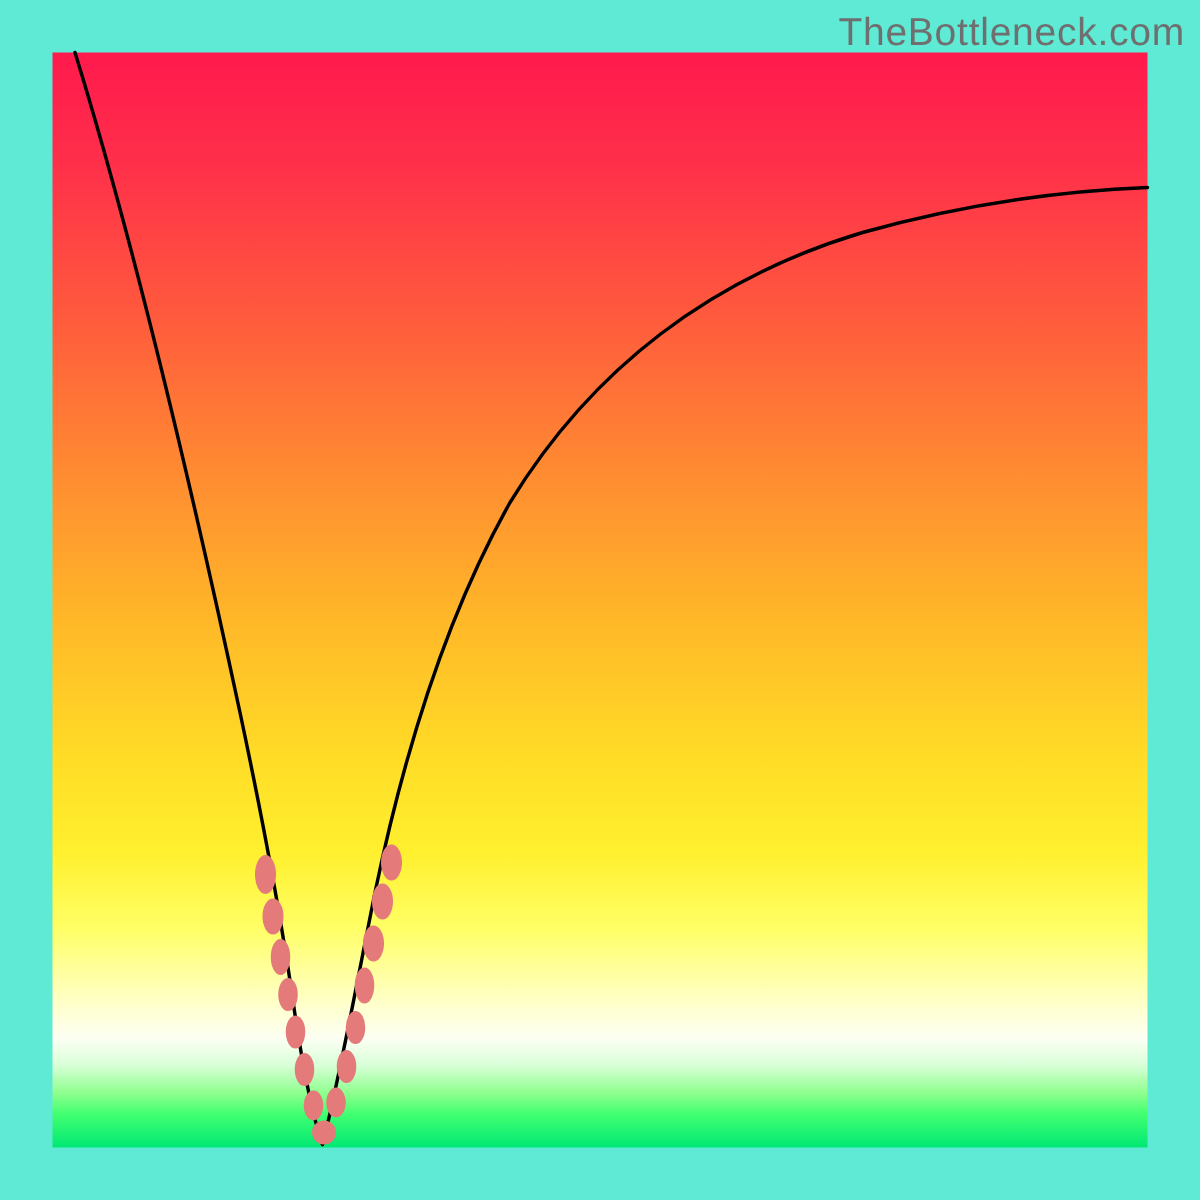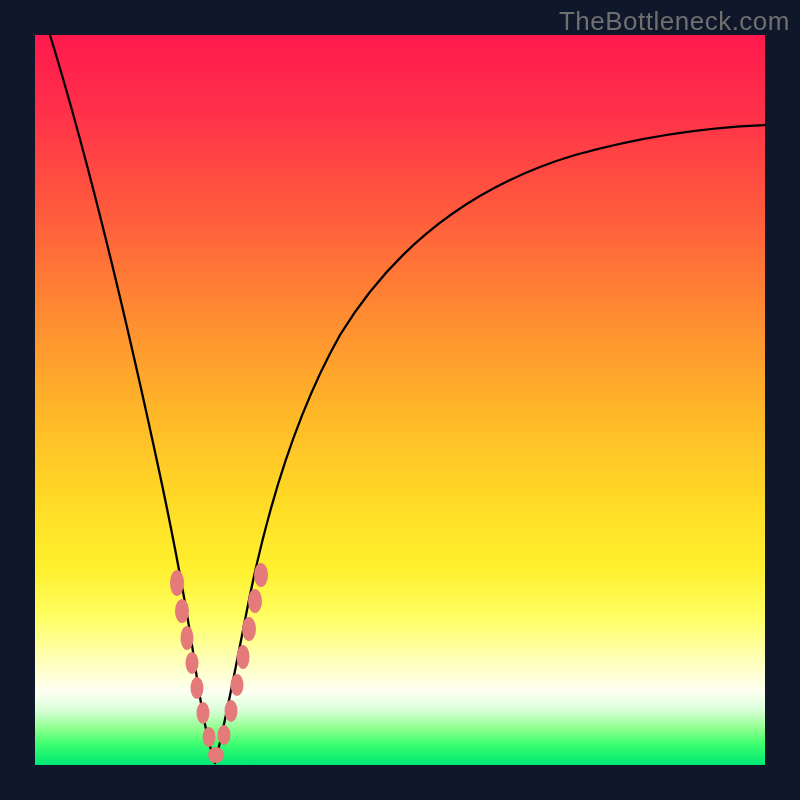--- a/index.html
+++ b/index.html
@@ -8,21 +8,21 @@
     width: 800px;
     height: 800px;
     background: #000;
     overflow: hidden;
     font-family: Arial, Helvetica, sans-serif;
   }
   .frame {
     position: relative;
     width: 800px;
     height: 800px;
-    background: #0f172a;
+    background: #5eead4;
   }
   .plot-area {
     position: absolute;
     left: 35px;
     top: 35px;
     width: 730px;
     height: 730px;
     
     background: linear-gradient(
       to bottom,

